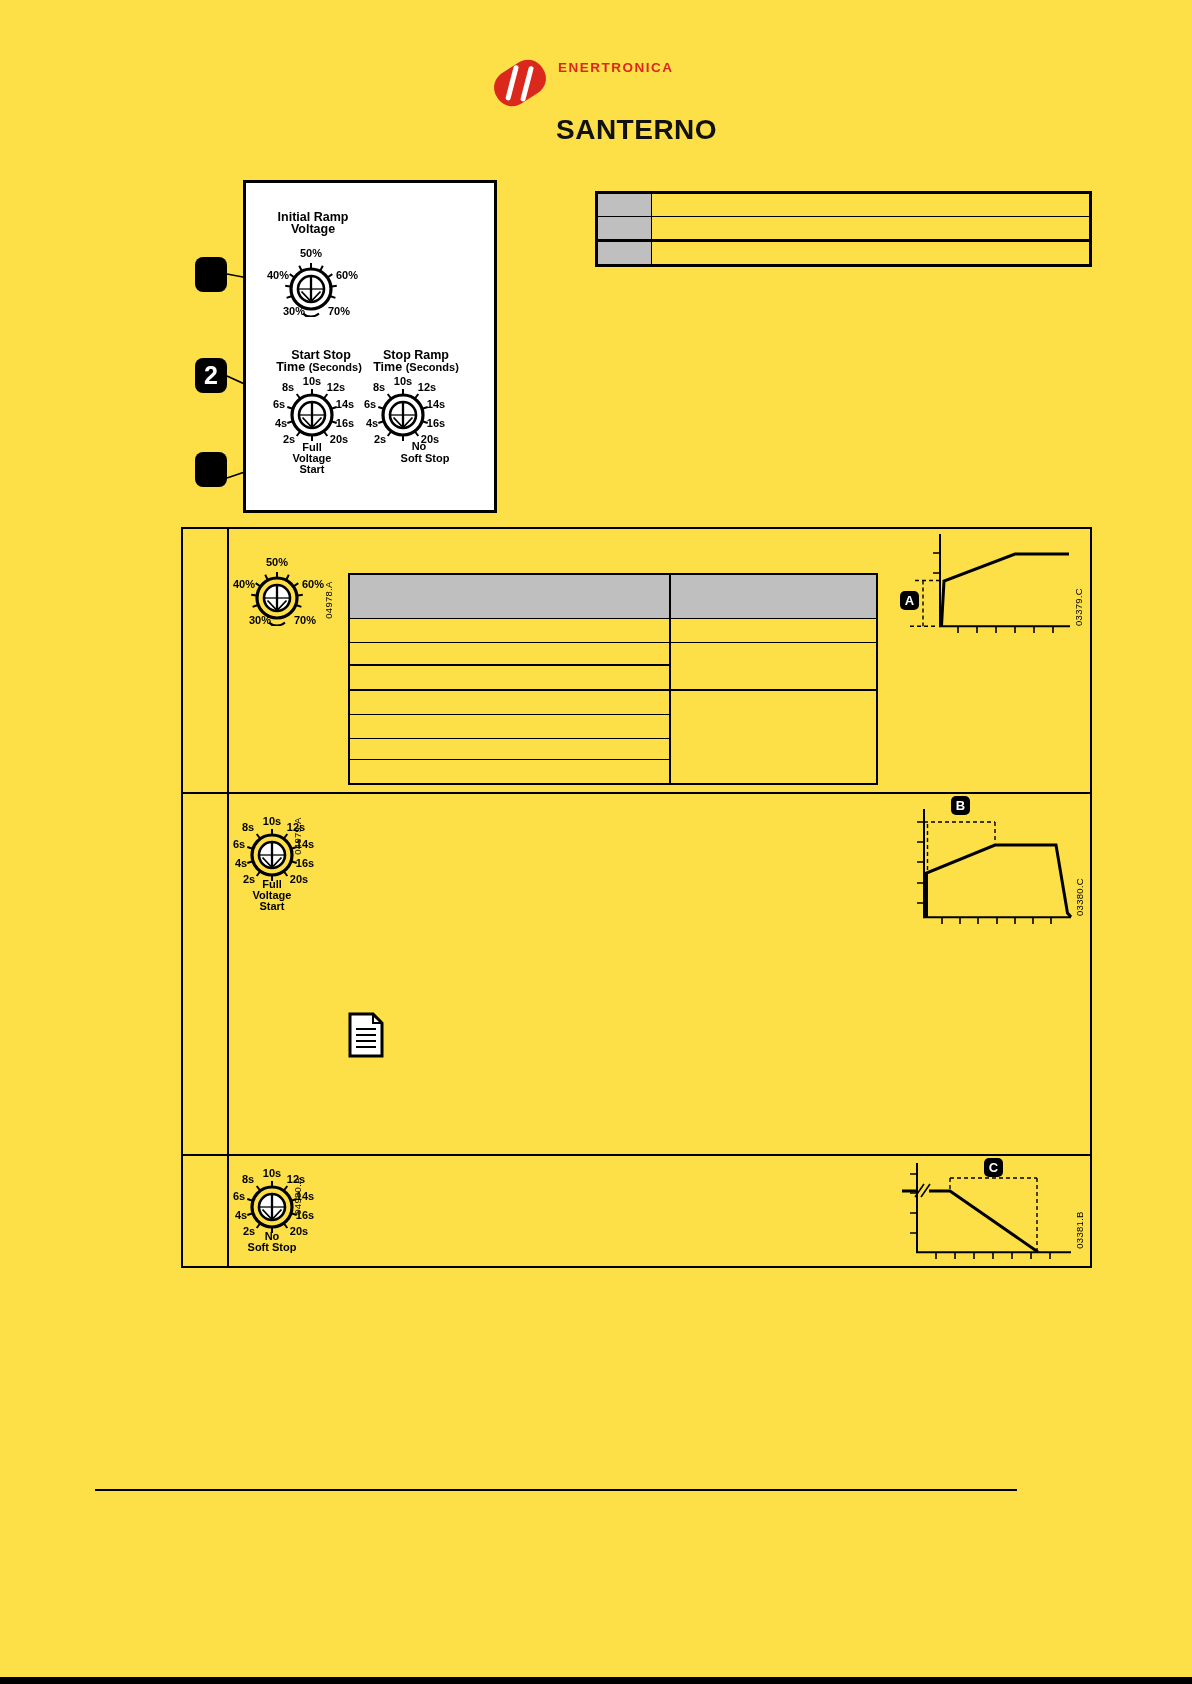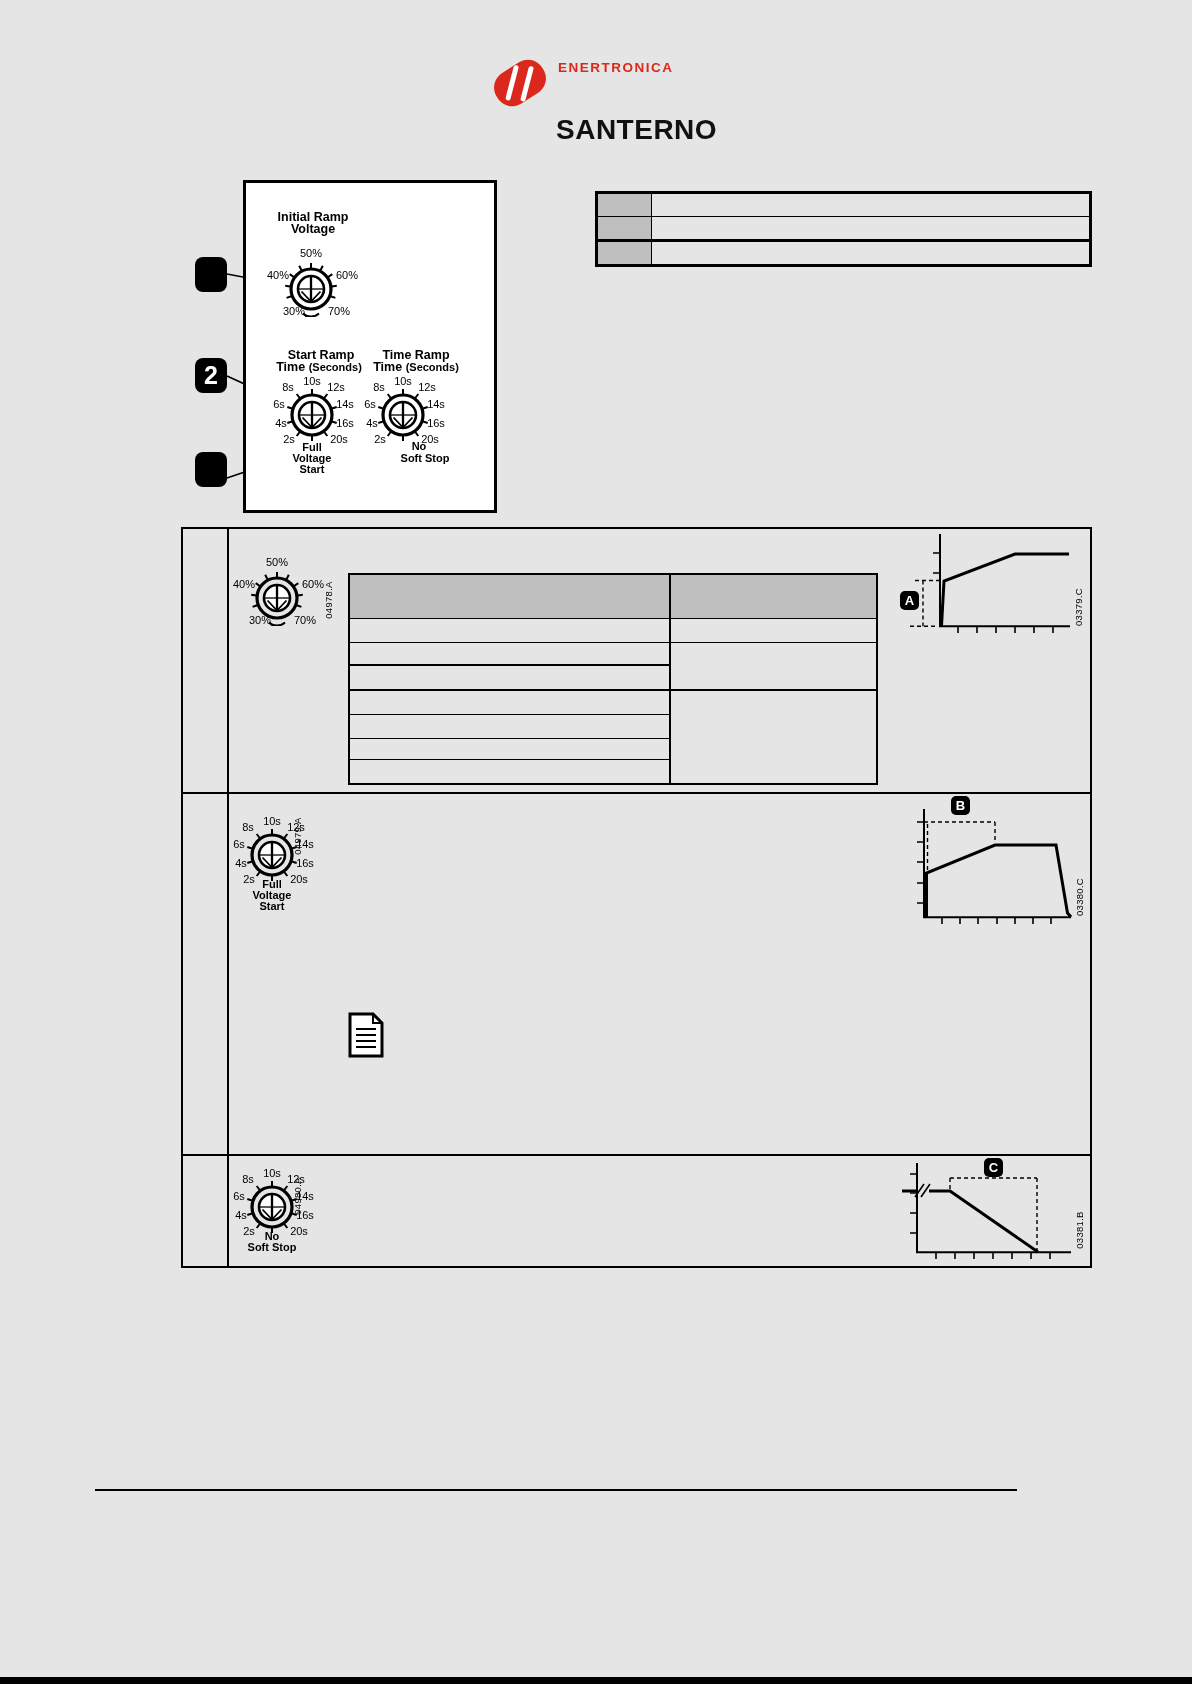--- a/index.html
+++ b/index.html
@@ -1,29 +1,29 @@
 <!DOCTYPE html>
 <html><head>
 <meta charset="utf-8">
 <style>
   html,body{margin:0;padding:0;background:#fff;}
-  .page{position:relative;width:1192px;height:1684px;background:#e5e5e5;overflow:hidden;
+  .page{position:relative;width:1192px;height:1684px;background:#fde047;overflow:hidden;
         font-family:"Liberation Sans",sans-serif;color:#000;}
   .abs{position:absolute;}
   
   .brand-top{position:absolute;font-weight:bold;font-size:13.5px;letter-spacing:1.5px;color:#da291c;}
   .brand-bottom{position:absolute;font-weight:bold;font-size:28px;letter-spacing:0.5px;color:#111;}
   
   .panel{position:absolute;left:243px;top:180px;width:254px;height:333px;border:3px solid #000;box-sizing:border-box;background:#fff;}
   .ct{position:absolute;transform:translate(-50%,-50%);font-weight:bold;font-size:12.5px;white-space:nowrap;}
   .ct .sub{font-size:11px;}
   
   .dial{position:absolute;width:140px;height:140px;}
   .dial svg.knob{position:absolute;left:42px;top:42px;}
-  .tk{position:absolute;transform:translate(-50%,-50%);font-weight:normal;font-size:11px;white-space:nowrap;}
+  .tk{position:absolute;transform:translate(-50%,-50%);font-weight:bold;font-size:11px;white-space:nowrap;}
   .cap{position:absolute;transform:translate(-50%,-50%);font-weight:bold;font-size:11px;white-space:nowrap;}
   
   .csq{position:absolute;width:32px;height:35px;background:#000;border-radius:8px;color:#fff;
        font-weight:bold;font-size:25px;display:flex;align-items:center;justify-content:center;}
   
   .badge{position:absolute;width:19px;height:19px;background:#000;border-radius:5px;color:#fff;
          font-weight:bold;font-size:13px;display:flex;align-items:center;justify-content:center;}
   
   .rot{position:absolute;transform:translate(-50%,-50%) rotate(-90deg);font-size:9.5px;letter-spacing:0.3px;white-space:nowrap;}
   
@@ -90,26 +90,26 @@
         <path stroke-width="1.8" d="M-9.5,2.5 L0,12.5 L9.5,2.5"></path>
       </g>
     </svg>
     <span class="tk" style="left:70px;top:34px;">50%</span>
     <span class="tk" style="left:37px;top:56px;">40%</span>
     <span class="tk" style="left:106px;top:56px;">60%</span>
     <span class="tk" style="left:53px;top:92px;">30%</span>
     <span class="tk" style="left:98px;top:92px;">70%</span>
   </div>
 
-  <span class="ct" style="left:321px;top:355px;">Start Ramp</span>
+  <span class="ct" style="left:321px;top:355px;">Start Stop</span>
   <span class="ct" style="left:319px;top:367px;">
     <span>Time</span>
     <span class="sub">(Seconds)</span>
   </span>
-  <span class="ct" style="left:416px;top:355px;">Time Ramp</span>
+  <span class="ct" style="left:416px;top:355px;">Stop Ramp</span>
   <span class="ct" style="left:416px;top:367px;">
     <span>Time</span>
     <span class="sub">(Seconds)</span>
   </span>
 
   <div class="dial" style="left:242px;top:345px;">
     <svg class="knob" width="56" height="56" viewBox="-28 -28 56 56">
       <g stroke="#000" fill="none">
         <circle r="20" stroke-width="3.2"></circle>
         <path stroke-width="2" d="M0,-21 V-26 M12.3,-17 L15.3,-21 M20,-6.5 L24.7,-8 M20,6.5 L24.7,8 M12.3,17 L15.3,21 M0,21 V26 M-12.3,17 L-15.3,21 M-20,6.5 L-24.7,8 M-20,-6.5 L-24.7,-8 M-12.3,-17 L-15.3,-21"></path>

